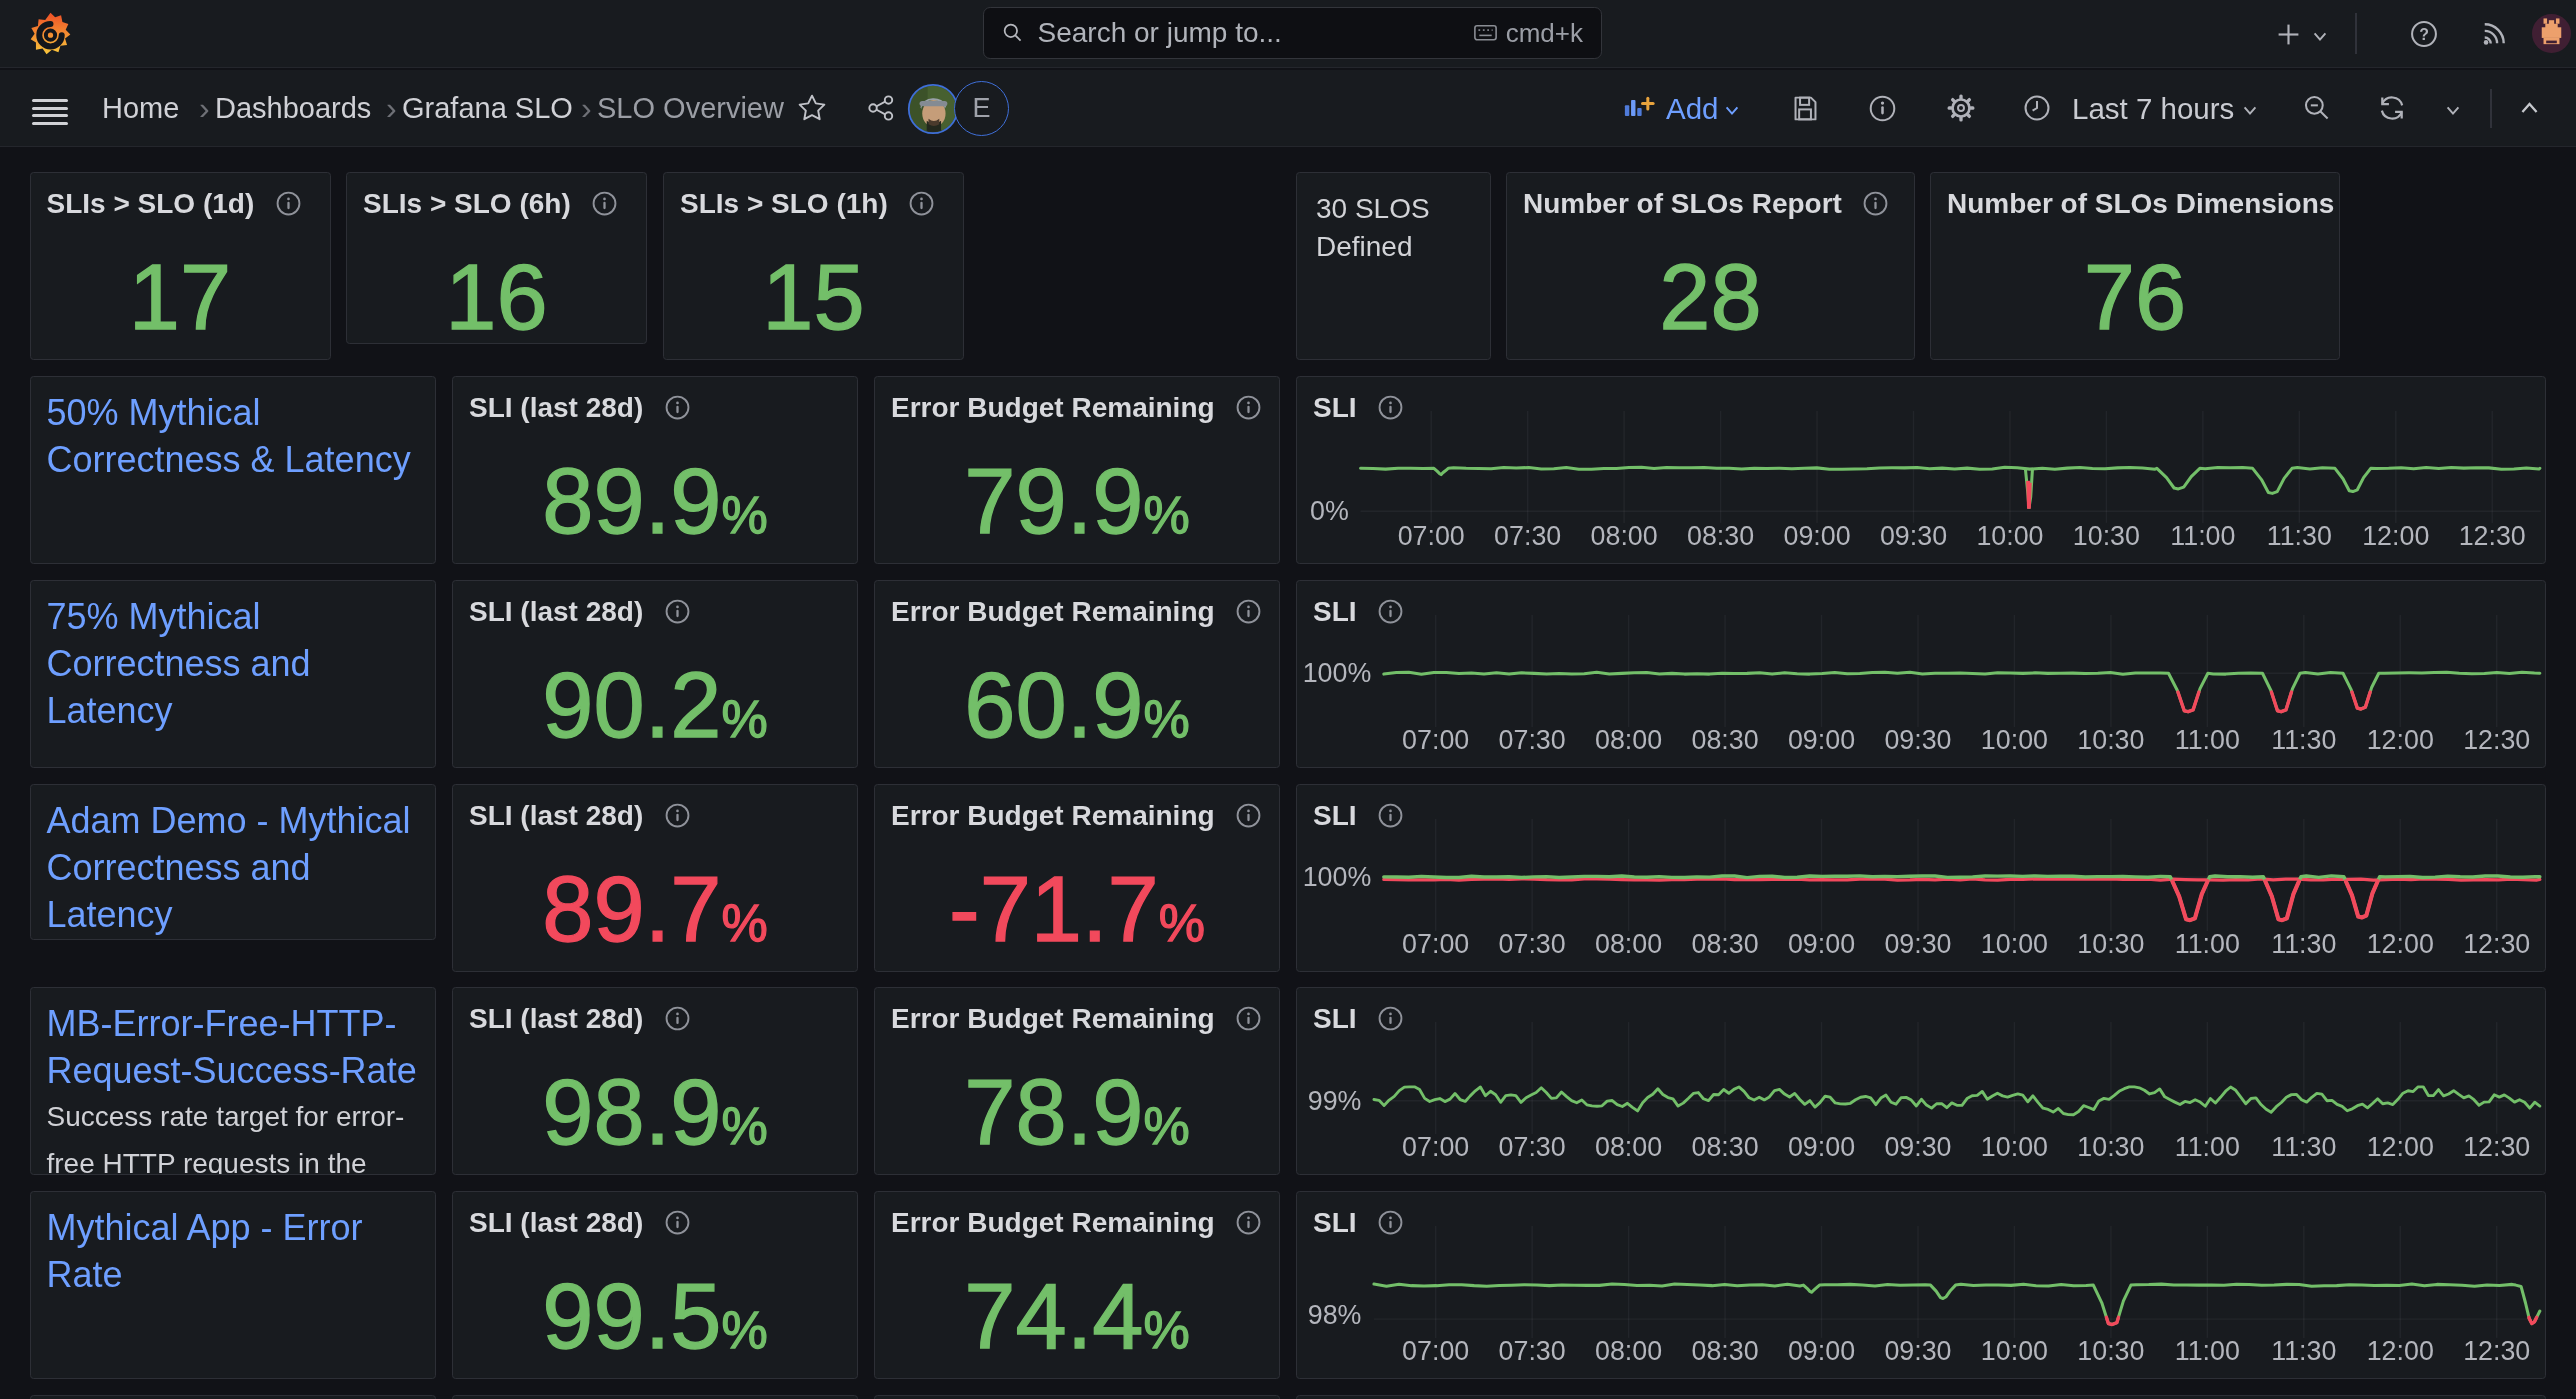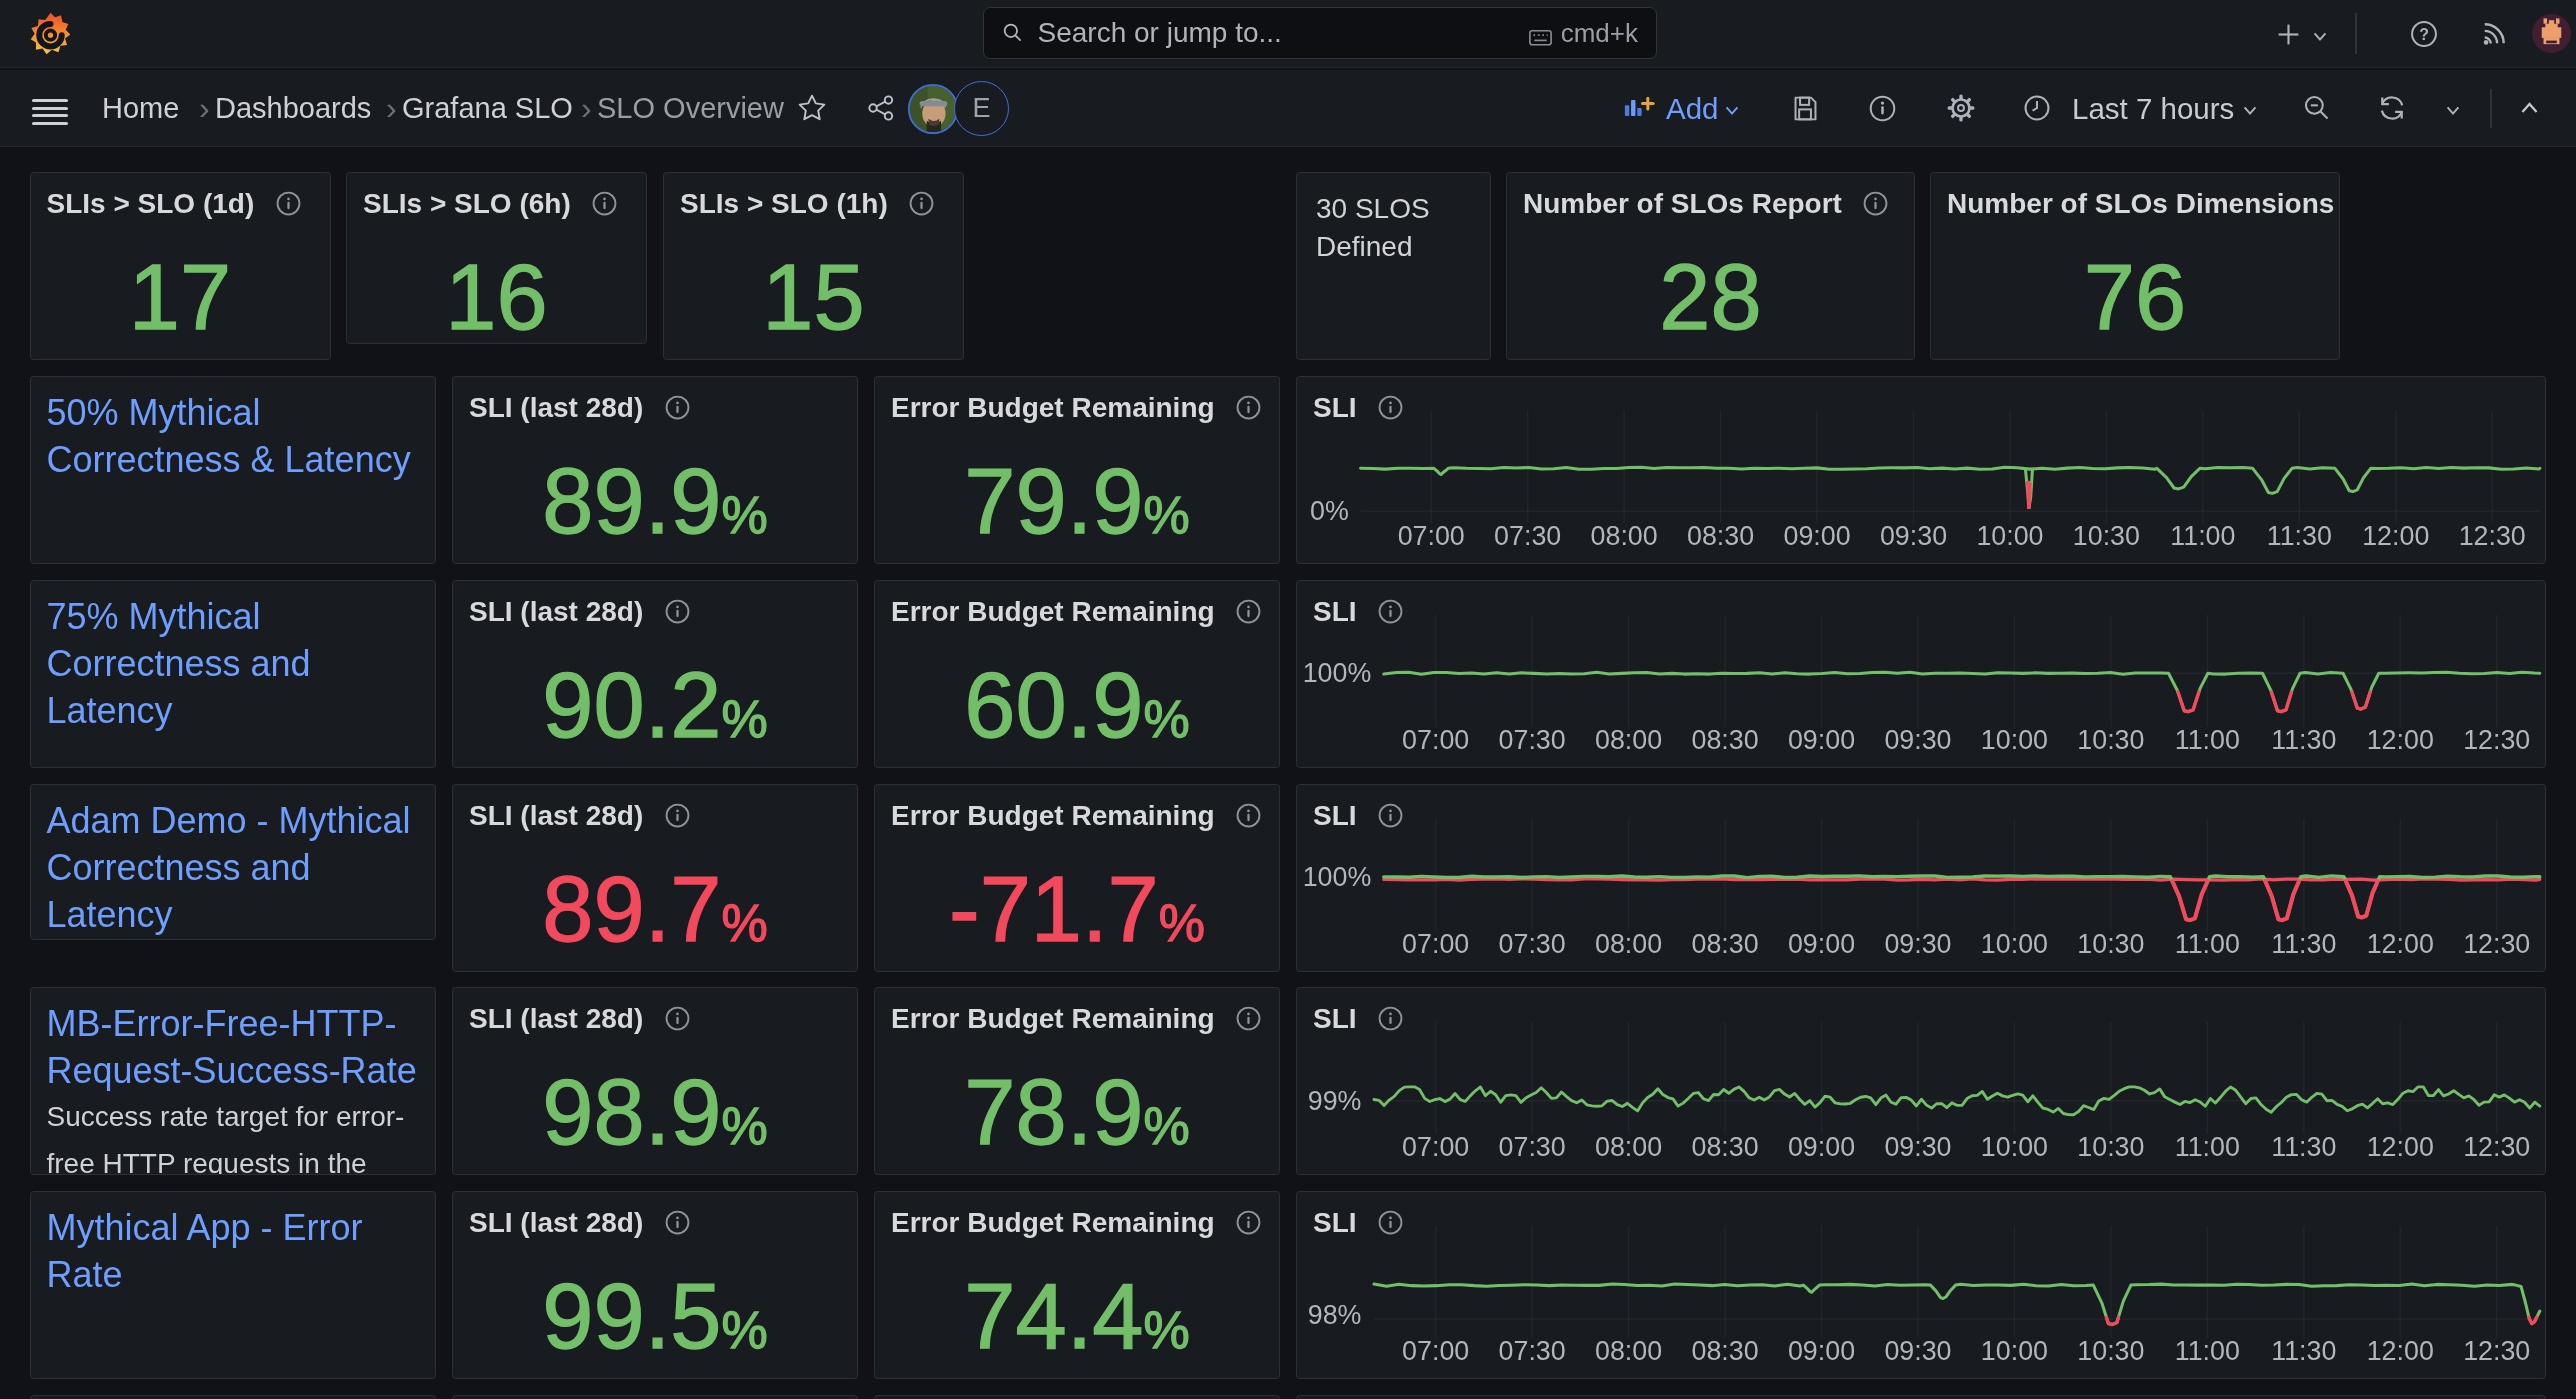--- a/index.html
+++ b/index.html
@@ -1,17 +1,17 @@
 <!DOCTYPE html>
 <html style="font-size:14.3px"><head><meta charset="utf-8">
 <style>
 * { margin:0; padding:0; box-sizing:border-box; }
 html,body { width:2576px; height:1400px; background:#111217; font-family:"Liberation Sans",sans-serif; overflow:hidden; }
 .topbar { position:absolute; left:0; top:0; width:2576px; height:68px; background:#181b1f; border-bottom:1.8px solid #24262c; }
-.searchbox { position:absolute; left:983px; top:7.2px; width:674px; height:52px; background:#0e0f13; border:1.8px solid #33353b; border-radius:7.2px; display:flex; align-items:center; padding:0 18px; font-size:28px; }
+.searchbox { position:absolute; left:983px; top:7.2px; width:619px; height:52px; background:#0e0f13; border:1.8px solid #33353b; border-radius:7.2px; display:flex; align-items:center; padding:0 18px; font-size:28px; }
 .crumbbar { position:absolute; left:0; top:70px; width:2576px; height:77px; background:#181b1f; border-bottom:1.8px solid #24262c; }
 .hline { height:3.1px; background:#d0d1d5; border-radius:1.8px; margin-bottom:4.5px; }
 .crumb { position:absolute; top:0; height:77px; display:flex; align-items:center; font-size:29px; }
 .cw { color:#d0d1d6; font-weight:500; }
 .cg { color:#9b9ea5; font-weight:500; }
 .csep { color:#6e7076; margin:0 16px; font-size:32px; }
 .vsep { width:1.8px; background:#30323a; }
 .panel { position:absolute; background:#181b1f; border:1.8px solid #2d2f36; border-radius:3.6px; overflow:hidden; }
 .phead { position:absolute; left:16px; top:12.5px; display:flex; align-items:center; gap:21.5px; }
 .ptitle { font-size:28px; font-weight:700; color:#d8d9dd; line-height:36px; white-space:nowrap; }
@@ -33,21 +33,21 @@
 <path fill="url(#glg)" d="M31 2 L38 9 L47 6 L49 16 L58 19 L54 28 L61 35 L53 41 L56 51 L46 52 L43 62 L33 58 L25 65 L19 56 L9 58 L9 47 L1 42 L7 34 L2 25 L12 22 L13 12 L23 13 Z"></path>
 <path d="M31 19 a17 17 0 1 0 17 17" fill="none" stroke="#14161b" stroke-width="9" stroke-linecap="round"></path>
 <circle cx="31" cy="36" r="7" fill="none" stroke="#14161b" stroke-width="6"></circle>
 </svg>
  <div class="searchbox">
    <svg width="23" height="23" viewBox="0 0 26 26" style="margin:0 12.5px 0 0">
         <circle cx="10" cy="10" r="7" fill="none" stroke="#b5b7bd" stroke-width="2"></circle>
         <line x1="15" y1="15" x2="21" y2="21" stroke="#b5b7bd" stroke-width="2"></line>
       </svg>
    <span style="color:#b0b3ba">Search or jump to...</span>
-   <span style="margin-left:auto;display:flex;align-items:flex-end;gap:9px;color:#9b9ea6;font-size:26px"><svg width="23" height="21.5" viewBox="0 0 26 24" style="">
+   <span style="margin-left:auto;display:flex;align-items:center;gap:9px;color:#9b9ea6;font-size:26px"><svg width="23" height="21.5" viewBox="0 0 26 24" style="">
           <rect x="1" y="4" width="24" height="16" rx="2.5" fill="none" stroke="#8a8d94" stroke-width="1.8"></rect>
           <line x1="5" y1="9" x2="7" y2="9" stroke="#8a8d94" stroke-width="1.8"></line>
           <line x1="10" y1="9" x2="12" y2="9" stroke="#8a8d94" stroke-width="1.8"></line>
           <line x1="15" y1="9" x2="17" y2="9" stroke="#8a8d94" stroke-width="1.8"></line>
           <line x1="20" y1="9" x2="21" y2="9" stroke="#8a8d94" stroke-width="1.8"></line>
           <line x1="6" y1="15" x2="20" y2="15" stroke="#8a8d94" stroke-width="1.8"></line>
         </svg>cmd+k</span>
  </div>
  <div style="position:absolute;left:2275px;top:20.6px;width:27px;height:27px;display:flex;align-items:center;justify-content:center">
       <svg width="27" height="27" viewBox="0 0 30 30" style="">

